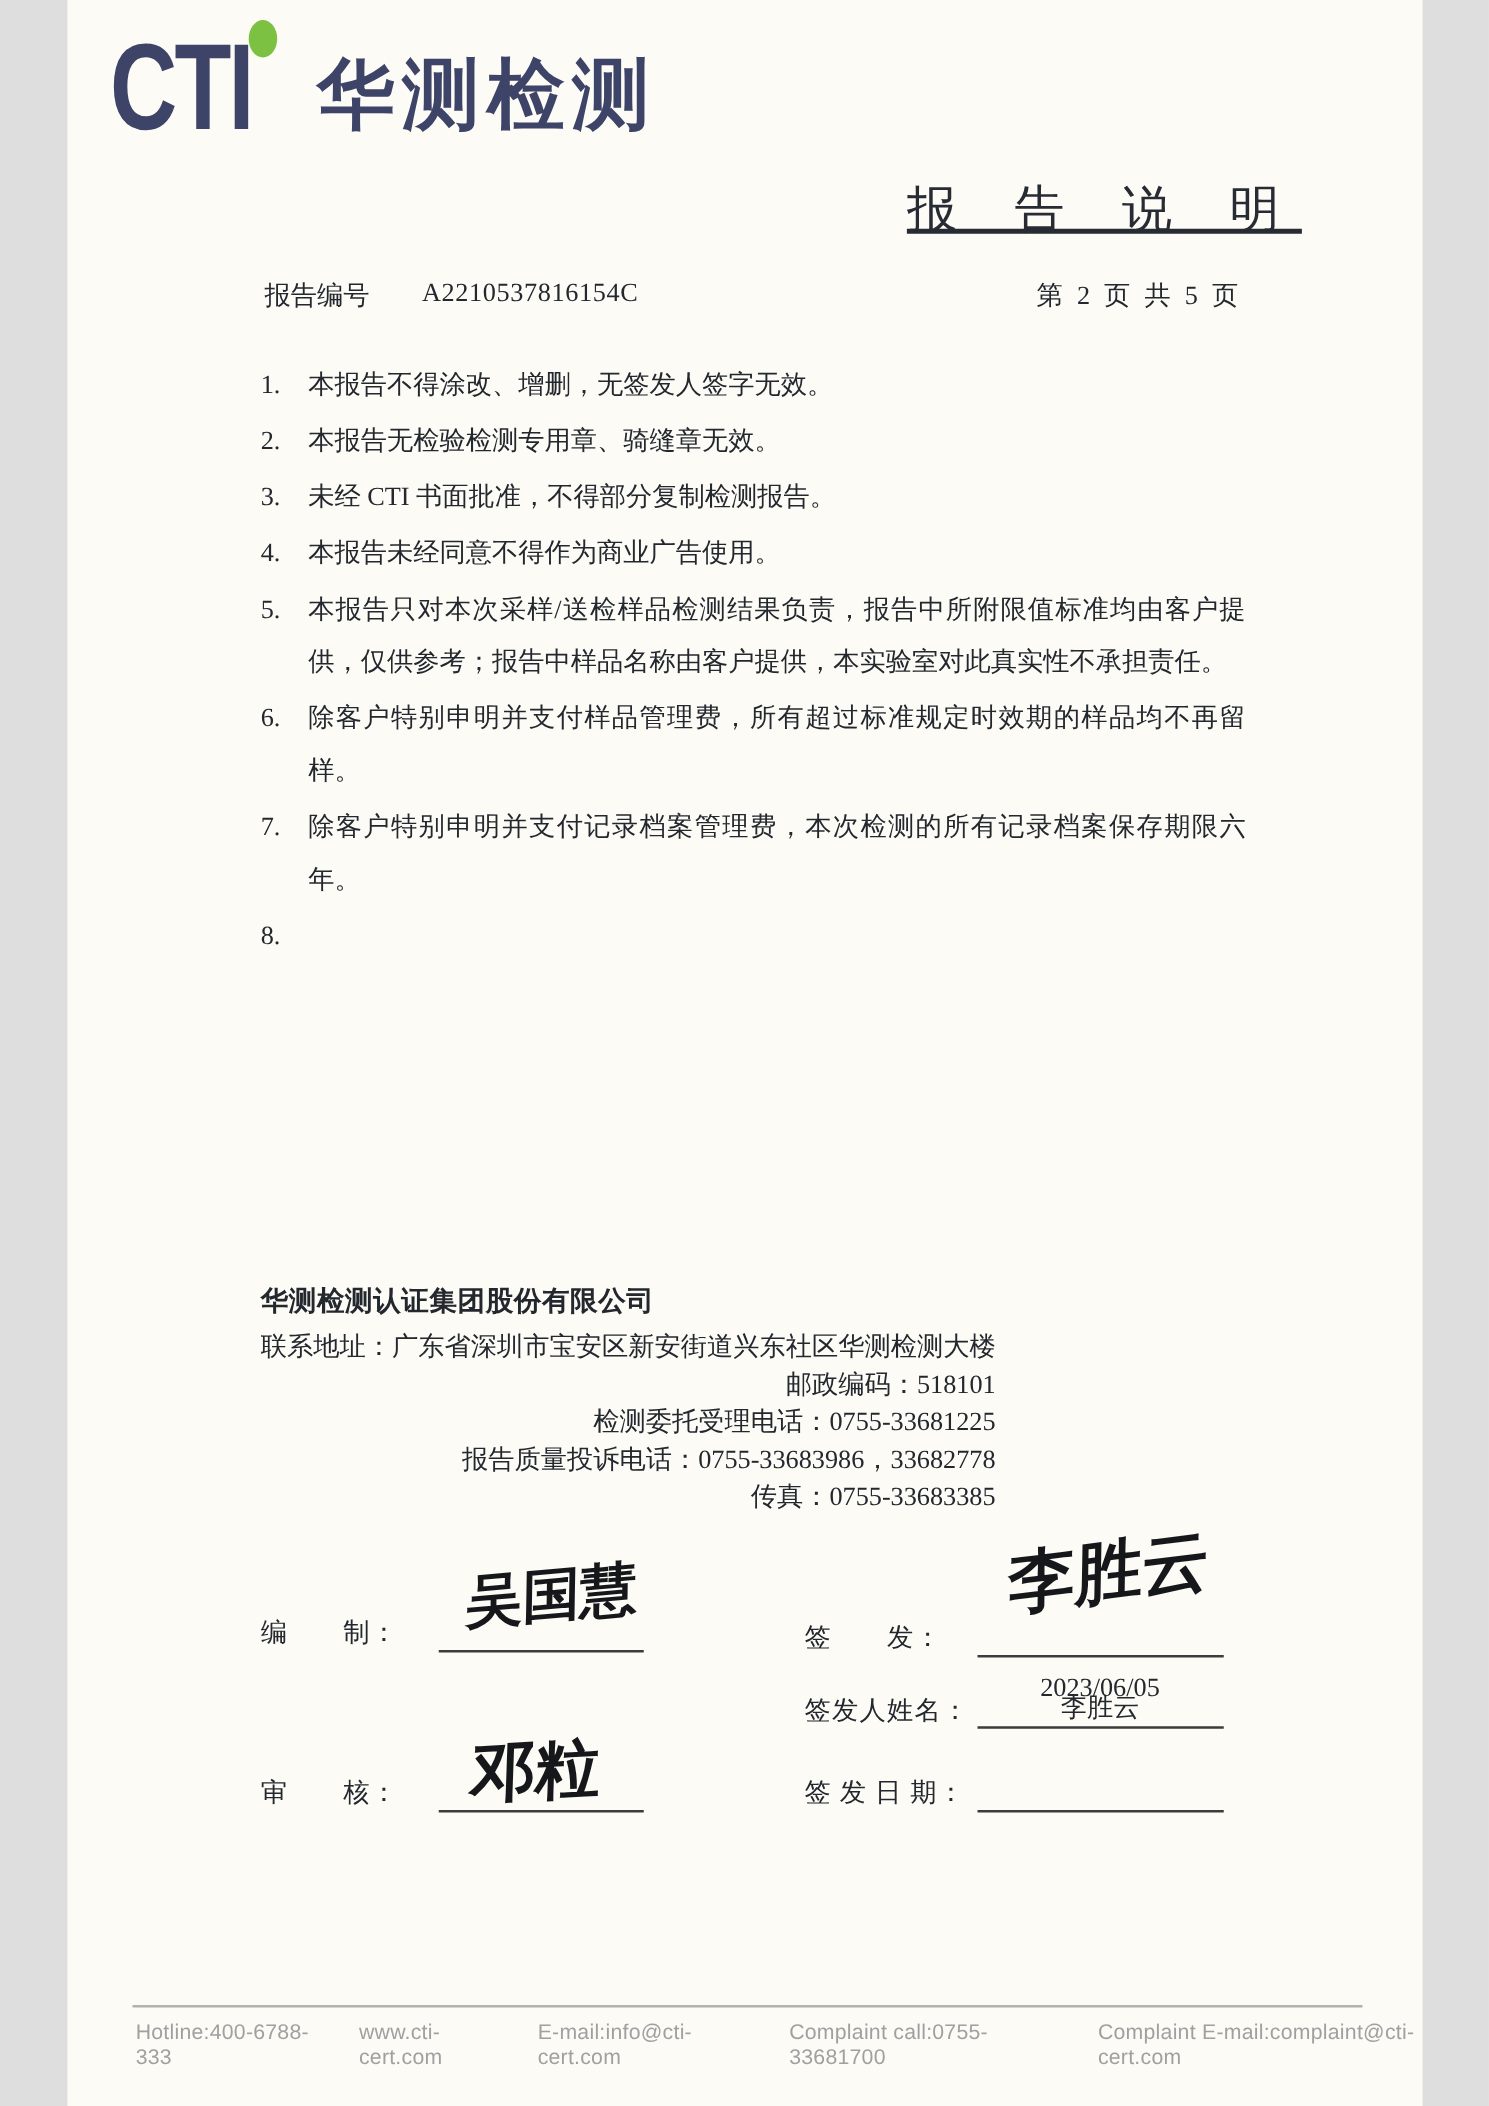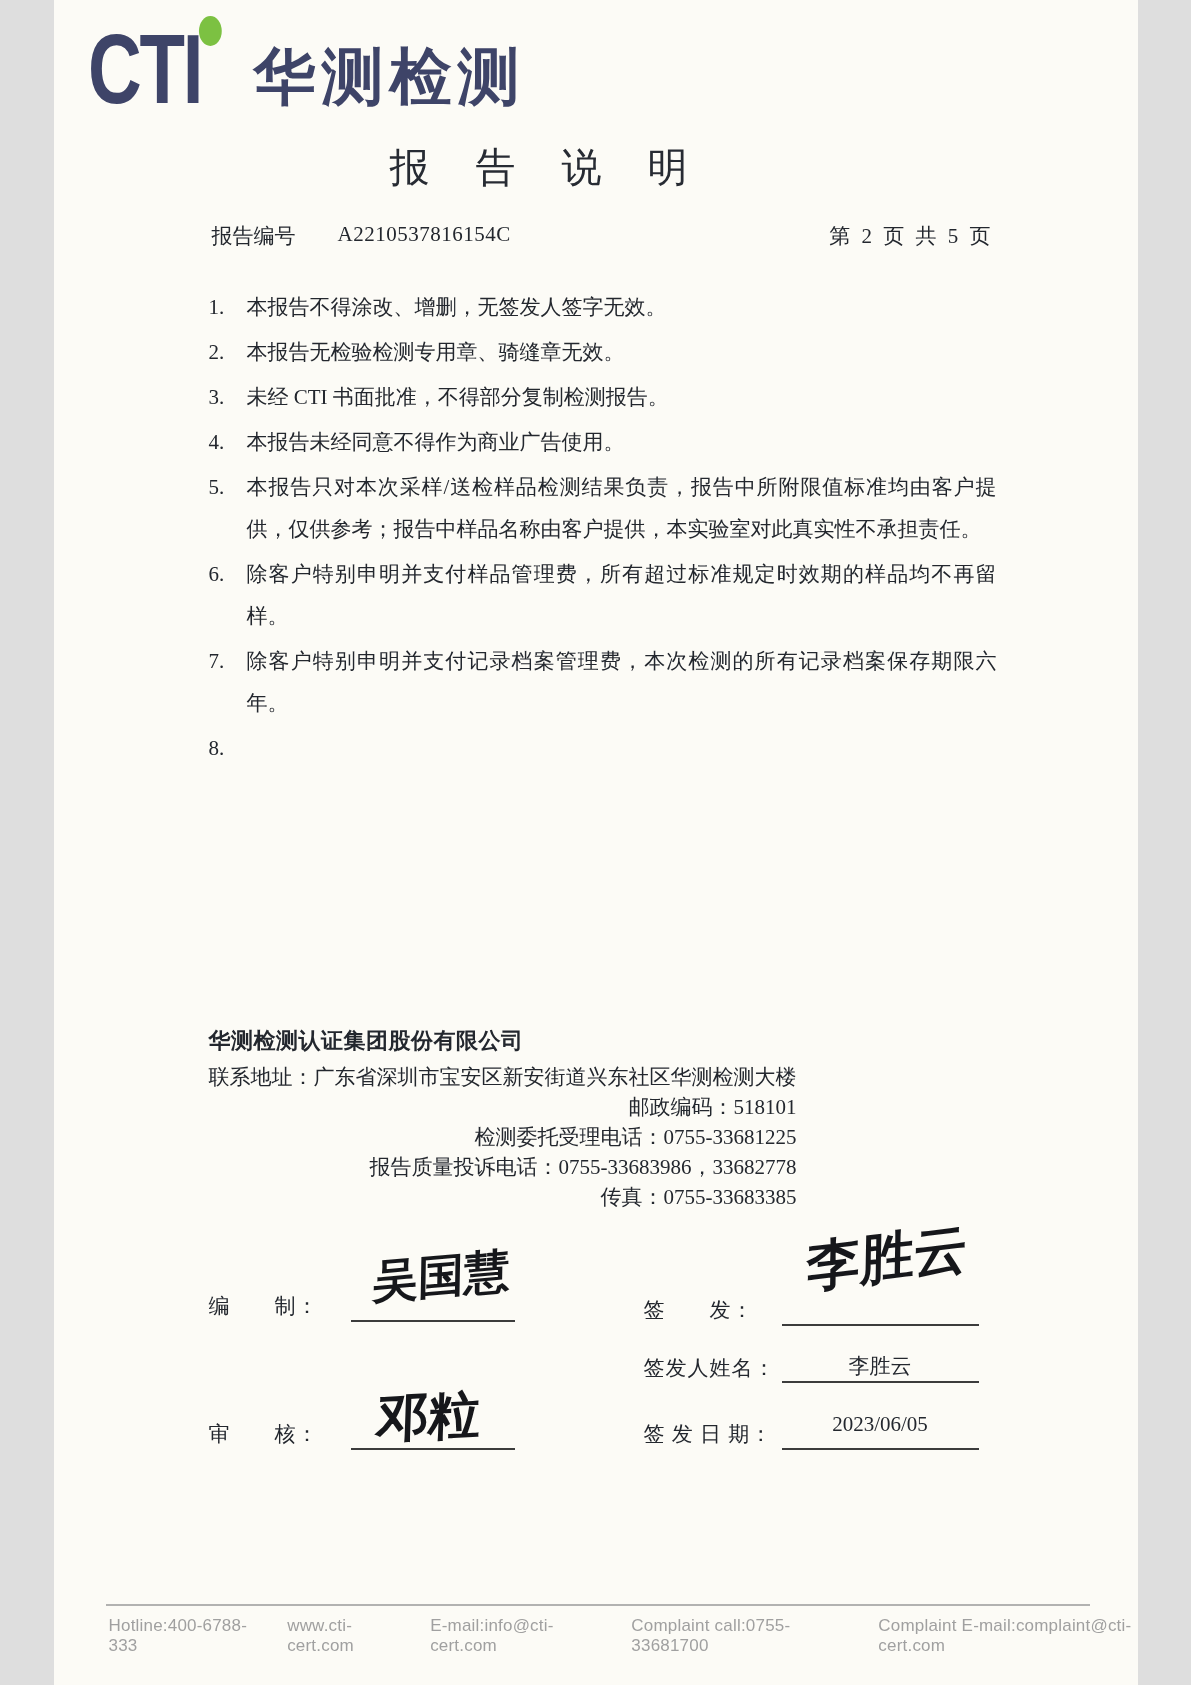--- a/index.html
+++ b/index.html
@@ -21,22 +21,22 @@
     border-radius:50%; background:#7cc142;
   }
   .logo-cn {
     position:absolute; left:200px; top:46px;
     font-family:"Liberation Sans","DejaVu Sans",sans-serif;
     font-weight:900; font-size:62px; line-height:1; color:#3e4468; letter-spacing:6px;
   }
 
   
   .title {
-    position:absolute; top:140px; left:0; right:96px; text-align:center;
-    font-size:40px; letter-spacing:18px; color:#272b33;
+    position:absolute; top:140px; left:0; right:96px; text-align:right;
+    font-size:40px; letter-spacing:18px; color:#272b33;text-decoration:underline;
   }
   .meta { position:absolute; top:222px; left:158px; width:782px; display:flex; font-size:21px; }
   .report-no { margin-left:42px; letter-spacing:.5px; }
   .page-info { margin-left:auto; letter-spacing:3px; }
 
   
   .notes { position:absolute; top:286px; left:155px; width:788px; font-size:21px; }
   .note { position:relative; padding-left:38px; line-height:42px; margin-bottom:3px; text-align:justify; }
   .note-num { position:absolute; left:0; top:0; }
 
@@ -150,21 +150,21 @@
 
   <div class="so-label" style="left:590px; top:1354px;">签发人姓名：</div>
   <div class="so-value" style="left:728px; top:1352px; width:197px;">李胜云</div>
   <div class="so-line" style="left:728px; top:1381px; width:197px;"></div>
 
   <div class="so-label" style="left:155px; top:1420px;">审　　核：</div>
   <div class="sig sig-reviewed">邓粒</div>
   <div class="so-line" style="left:297px; top:1448px; width:164px;"></div>
 
   <div class="so-label" style="left:590px; top:1420px;">签 发 日 期：</div>
-  <div class="so-value" style="left:728px; top:1412px; width:197px;">2023/06/05</div>
+  <div class="so-value" style="left:728px; top:1338px; width:197px;">2023/06/05</div>
   <div class="so-line" style="left:728px; top:1448px; width:197px;"></div>
 
   <div class="stamp stamp-bar"></div>
   <div class="stamp stamp-tuan">团</div>
   <div class="stamp-star"></div>
   <div class="stamp stamp-frag2">刂专</div>
   <div class="stamp stamp-dash"></div>
 
   <div class="footer-rule"></div>
   <div class="footer">

